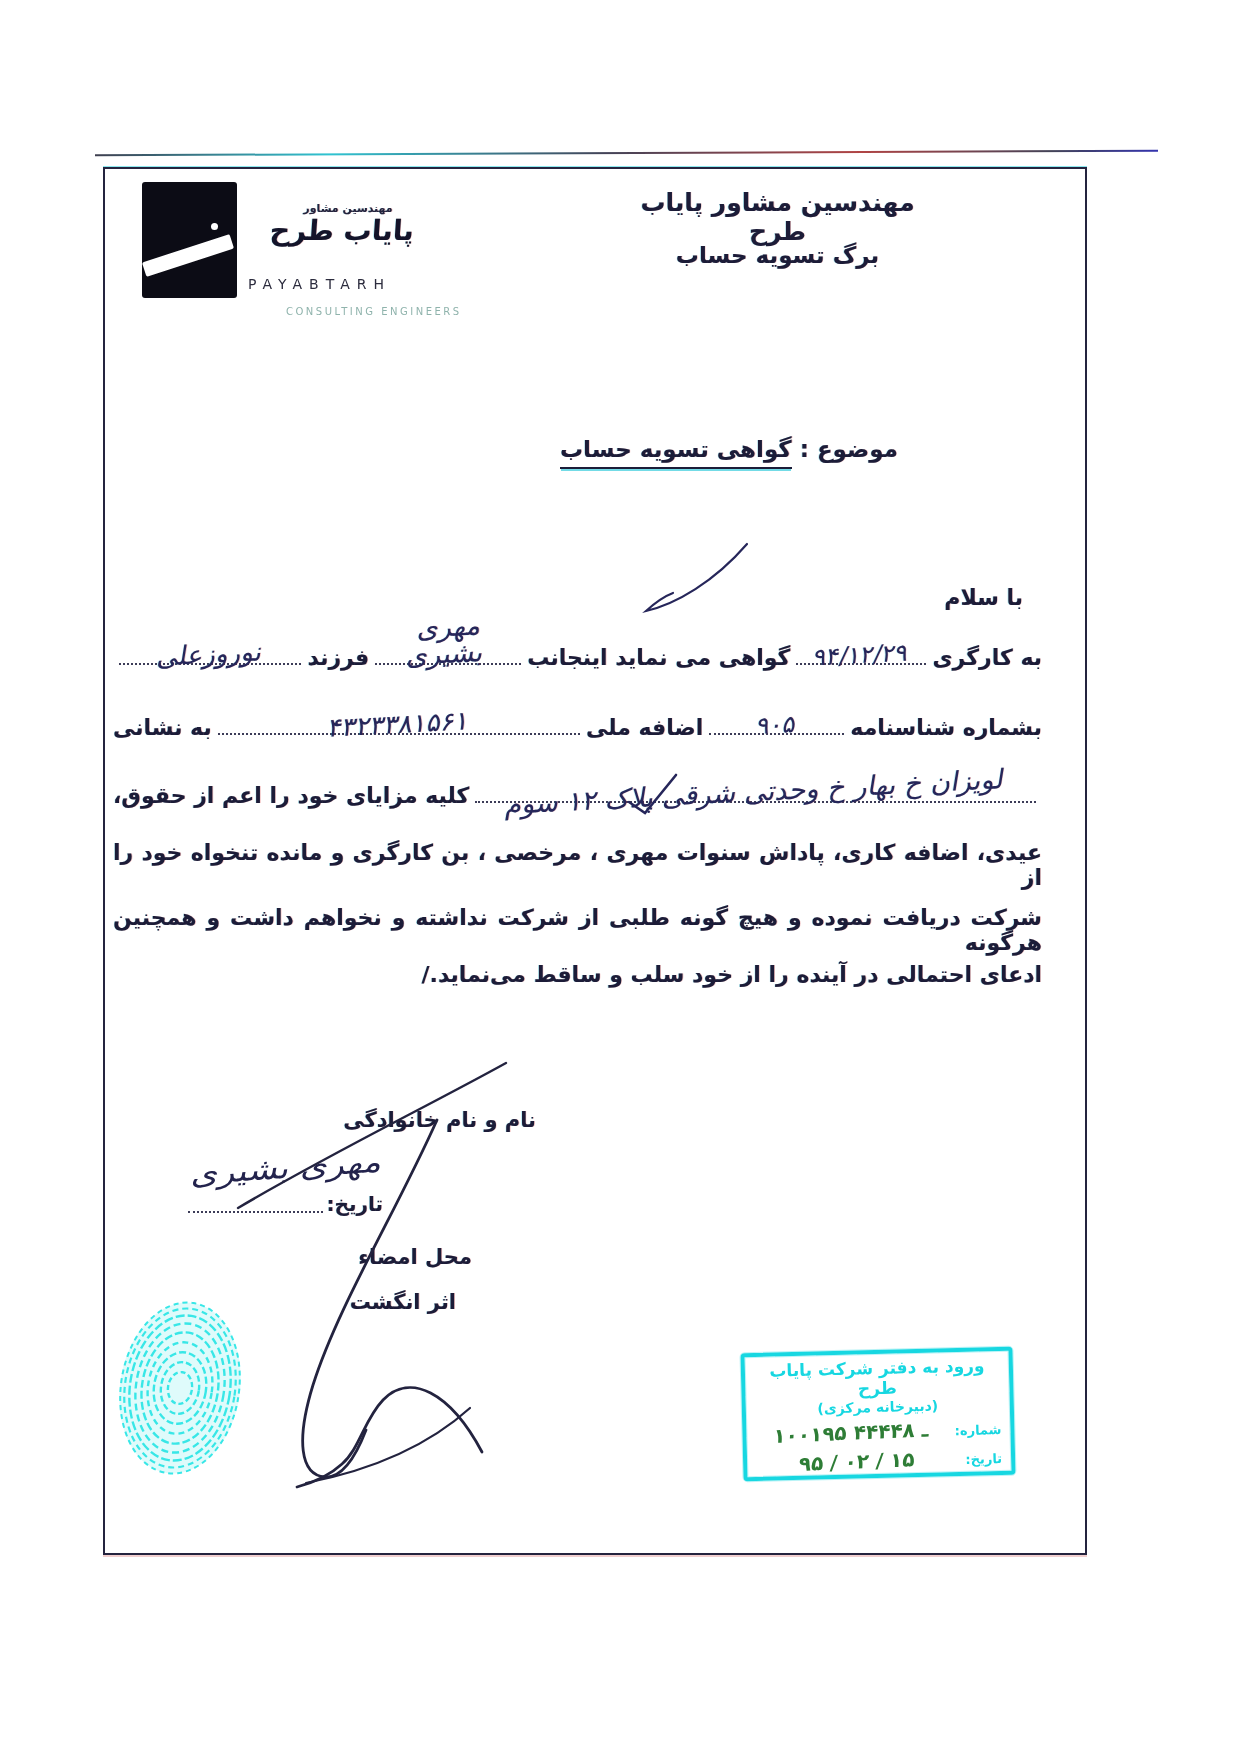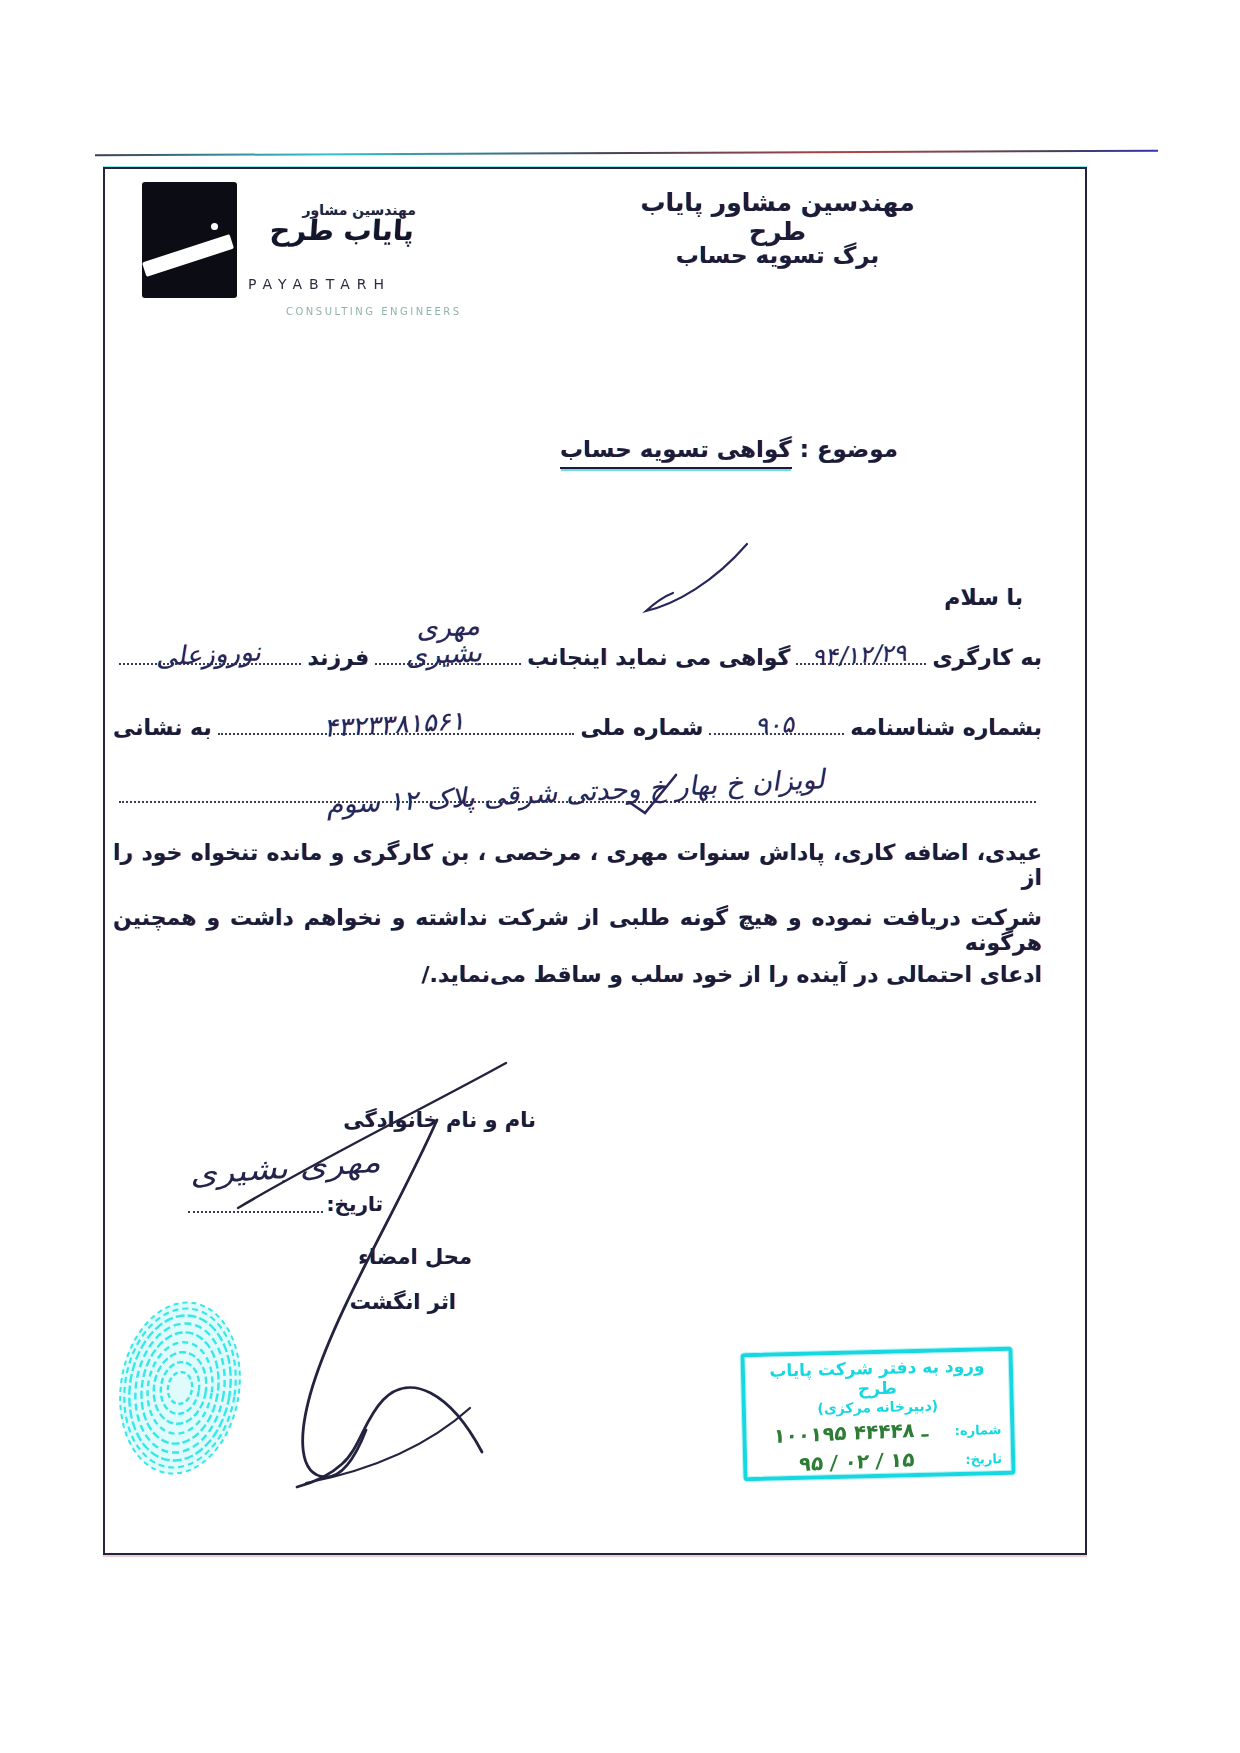--- a/index.html
+++ b/index.html
@@ -20,21 +20,21 @@
   }
   .border-box{
     left:103px;top:167px;width:980px;height:1384px;
     border:2px solid #24243f;
     box-shadow:0 -1px 0 rgba(0,205,220,.45), 0 2px 0 rgba(190,35,35,.22);
   }
   
   .logo-box{left:142px;top:182px;width:95px;height:116px;background:#0c0c15;border-radius:3px;overflow:hidden;}
   .logo-slash{position:absolute;left:0px;top:66px;width:92px;height:15px;background:#fff;border-radius:2px;transform:rotate(-18deg);}
   .logo-dot{position:absolute;left:69px;top:41px;width:7px;height:7px;border-radius:50%;background:#fff;}
-  .logo-small-fa{left:280px;top:202px;width:136px;text-align:right;font-size:14px;font-weight:bold;color:#23233d;direction:rtl;}
+  .logo-small-fa{left:280px;top:202px;width:136px;text-align:center;font-size:11px;font-weight:bold;color:#23233d;direction:rtl;}
   .logo-name-fa{left:262px;top:214px;width:160px;text-align:center;font-size:28px;font-weight:bold;color:#14142a;direction:rtl;transform:skewX(-4deg);}
   .logo-name-en{left:248px;top:276px;width:240px;font-size:14px;font-weight:normal;letter-spacing:7px;color:#2c2c3e;}
   .logo-sub-en{left:286px;top:306px;width:240px;font-size:10px;letter-spacing:2.5px;color:#8fb3ac;}
   
   .header-title{left:620px;top:188px;width:315px;text-align:center;font-size:25px;font-weight:bold;direction:rtl;}
   .header-subtitle{left:620px;top:242px;width:315px;text-align:center;font-size:23px;font-weight:bold;direction:rtl;}
   
   .subject{left:560px;top:436px;width:483px;direction:rtl;text-align:left;font-size:23px;font-weight:bold;}
   .subject-value{display:inline-block;border-bottom:2px solid #1c1c38;padding-bottom:5px;box-shadow:0 3px 0 -1px rgba(0,190,210,.55);}
   .salutation{left:860px;top:585px;width:163px;direction:rtl;text-align:start;font-size:22px;font-weight:bold;}
@@ -118,31 +118,32 @@
   <span class="blank grow1" style="flex-grow:1.25;">
     <span class="hw">نوروزعلی</span>
   </span>
 </div>
 
 <div class="abs bline bflex print" style="top:704px;">
   <span class="seg">بشماره شناسنامه</span>
   <span class="blank" style="flex:0 0 135px;">
     <span class="hw" style="font-size:24px;" dir="ltr">۹۰۵</span>
   </span>
-  <span class="seg">شماره ملی</span>
+  <span class="seg">اضافه ملی</span>
   <span class="blank grow1">
     <span class="hw" style="font-size:26px;letter-spacing:5px;" dir="ltr">۴۳۲۳۳۸۱۵۶۱</span>
   </span>
   <span class="seg">به نشانی</span>
 </div>
 
 <div class="abs bline bflex print" style="top:772px;">
   <span class="blank grow1">
     <span class="hw" style="font-size:27px;">لویزان خ بهار خ وحدتی شرقی پلاک ۱۲ سوم</span>
   </span>
+  <span class="seg">کلیه مزایای خود را اعم از حقوق،</span>
 </div>
 
 <div class="abs bline plainj print" style="top:840px;">عیدی، اضافه کاری،  پاداش سنوات مهری ، مرخصی ، بن کارگری و مانده تنخواه خود را از</div>
 <div class="abs bline plainj print" style="top:905px;">شرکت دریافت نموده و هیچ گونه طلبی از شرکت نداشته و نخواهم داشت و همچنین هرگونه</div>
 <div class="abs bline plainstart print" style="top:962px;">ادعای احتمالی در آینده را  از خود سلب و ساقط می‌نماید./</div>
 
 <div class="abs lbl-name print">نام و نام خانوادگی</div>
 <div class="abs hw-name">مهری بشیری</div>
 <div class="abs lbl-date print">
   <span>تاریخ:</span>

